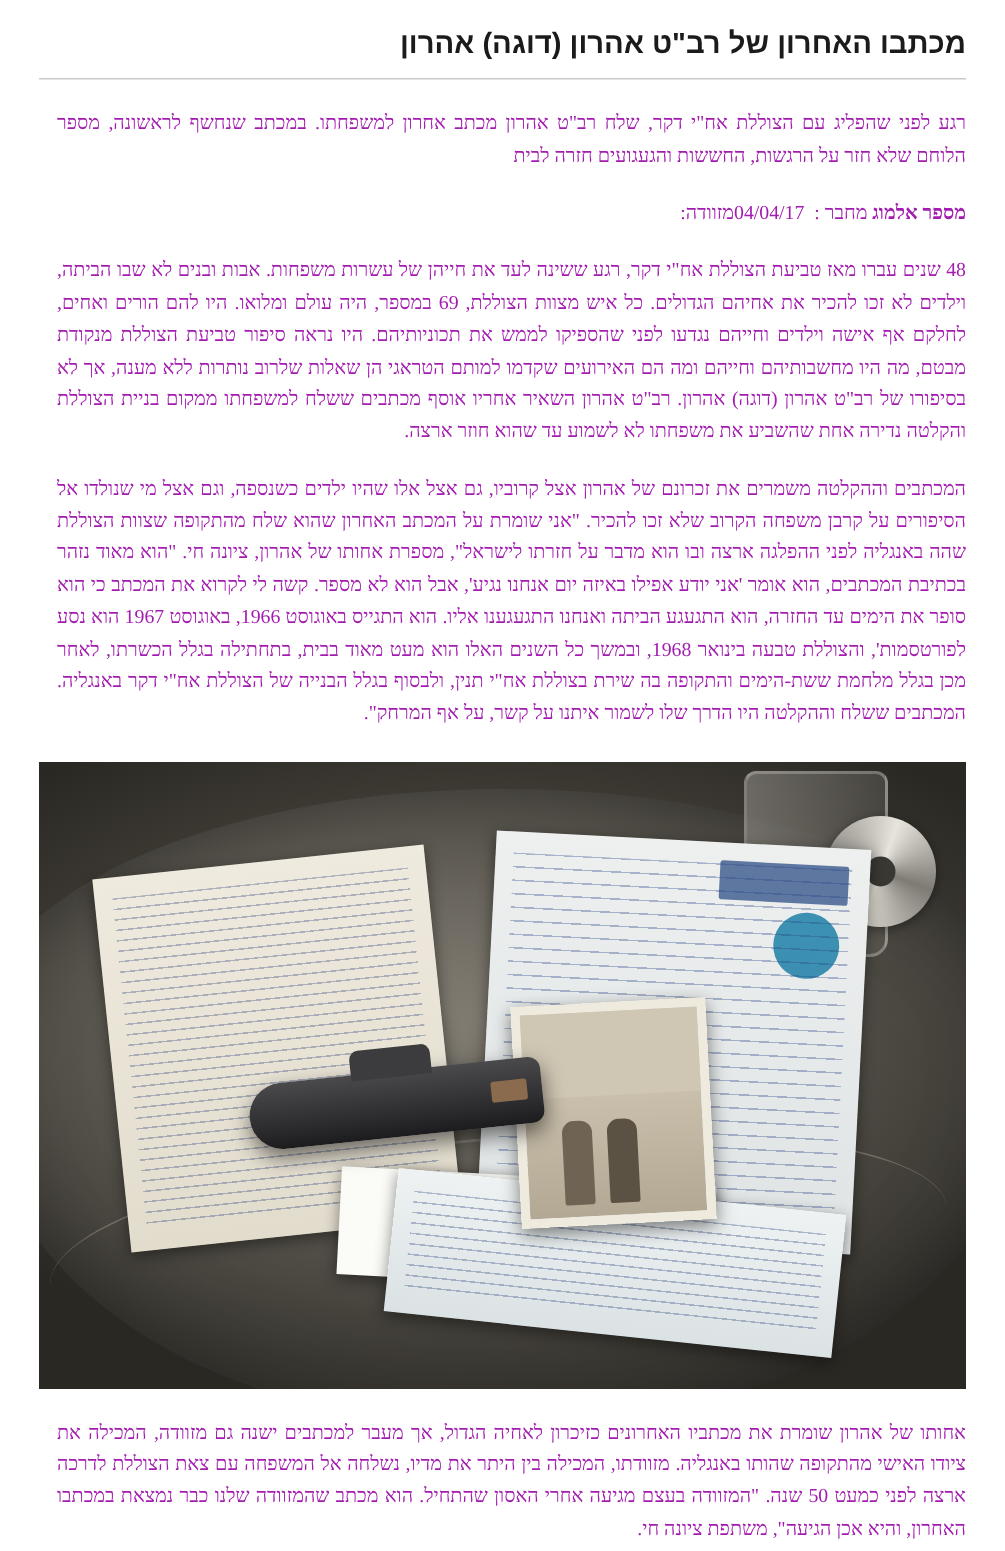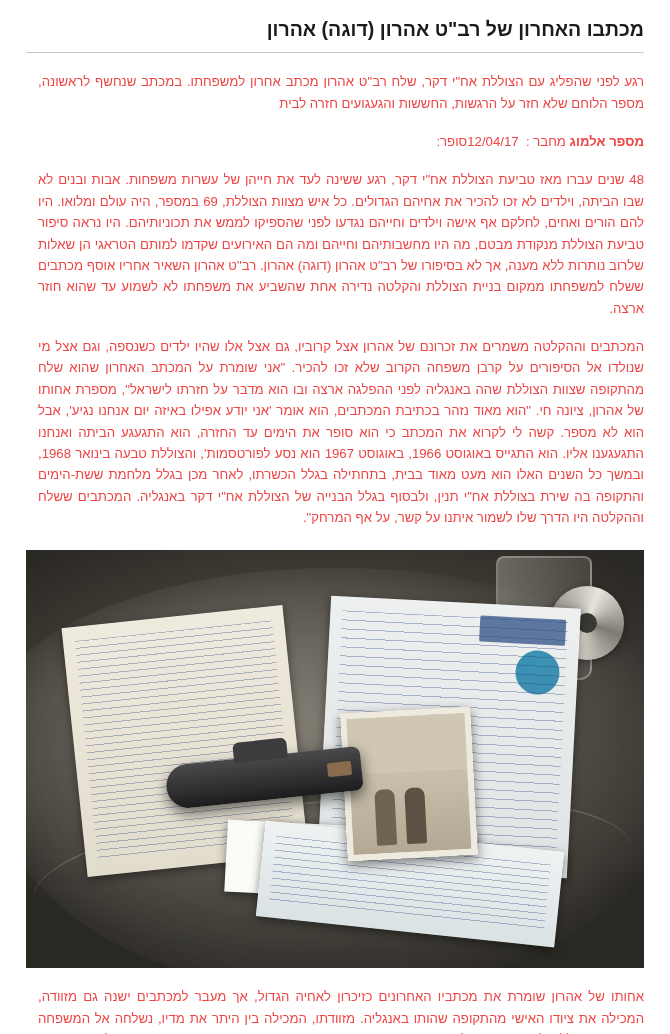--- a/index.html
+++ b/index.html
@@ -37,22 +37,23 @@
     height: 1px;
     background: #c9c9c9;
   }
   .body-wrap {
     padding: 0 26px;
   }
   p.para {
     font-size: 13.2px;
     line-height: 1.62;
     text-align: justify;
-    color: #ef4444;
+    color: #a21caf;
     margin: 17px 0 0 12px;
+    font-family: Liberation Serif, serif;
   }
   p.para:first-child {
     margin-top: 18px;
   }
   .byline {
     font-weight: bold;
   }
   .figure {
     margin: 22px 26px 0 26px;
     width: 618px;
@@ -266,21 +267,21 @@
   <div class="title-wrap">
     <h1 class="article-title">מכתבו האחרון של רב"ט אהרון (דוגה) אהרון</h1>
   </div>
   <div class="title-rule"></div>
 
   <div class="body-wrap">
 
     <p class="para">רגע לפני שהפליג עם הצוללת אח"י דקר, שלח רב"ט אהרון מכתב אחרון למשפחתו. במכתב שנחשף לראשונה, מספר הלוחם שלא חזר על הרגשות, החששות והגעגועים חזרה לבית</p>
 
     <p class="para">
-      <span class="byline">מספר אלמוג</span><span>&nbsp;</span><span>מחבר :</span><span>&nbsp;&nbsp;</span><span>12/04/17</span><span>סופר:</span>
+      <span class="byline">מספר אלמוג</span><span>&nbsp;</span><span>מחבר :</span><span>&nbsp;&nbsp;</span><span>04/04/17</span><span>מזוודה:</span>
     </p>
 
     <p class="para">48 שנים עברו מאז טביעת הצוללת אח"י דקר, רגע ששינה לעד את חייהן של עשרות משפחות. אבות ובנים לא שבו הביתה, וילדים לא זכו להכיר את אחיהם הגדולים. כל איש מצוות הצוללת, 69 במספר, היה עולם ומלואו. היו להם הורים ואחים, לחלקם אף אישה וילדים וחייהם נגדעו לפני שהספיקו לממש את תכוניותיהם. היו נראה סיפור טביעת הצוללת מנקודת מבטם, מה היו מחשבותיהם וחייהם ומה הם האירועים שקדמו למותם הטראגי הן שאלות שלרוב נותרות ללא מענה, אך לא בסיפורו של רב"ט אהרון (דוגה) אהרון. רב"ט אהרון השאיר אחריו אוסף מכתבים ששלח למשפחתו ממקום בניית הצוללת והקלטה נדירה אחת שהשביע את משפחתו לא לשמוע עד שהוא חוזר ארצה.</p>
 
     <p class="para">המכתבים וההקלטה משמרים את זכרונם של אהרון אצל קרוביו, גם אצל אלו שהיו ילדים כשנספה, וגם אצל מי שנולדו אל הסיפורים על קרבן משפחה הקרוב שלא זכו להכיר. "אני שומרת על המכתב האחרון שהוא שלח מהתקופה שצוות הצוללת שהה באנגליה לפני ההפלגה ארצה ובו הוא מדבר על חזרתו לישראל", מספרת אחותו של אהרון, ציונה חי. "הוא מאוד נזהר בכתיבת המכתבים, הוא אומר 'אני יודע אפילו באיזה יום אנחנו נגיע', אבל הוא לא מספר. קשה לי לקרוא את המכתב כי הוא סופר את הימים עד החזרה, הוא התגעגע הביתה ואנחנו התגעגענו אליו. הוא התגייס באוגוסט 1966, באוגוסט 1967 הוא נסע לפורטסמות', והצוללת טבעה בינואר 1968, ובמשך כל השנים האלו הוא מעט מאוד בבית, בתחתילה בגלל הכשרתו, לאחר מכן בגלל מלחמת ששת-הימים והתקופה בה שירת בצוללת אח"י תנין, ולבסוף בגלל הבנייה של הצוללת אח"י דקר באנגליה. המכתבים ששלח וההקלטה היו הדרך שלו לשמור איתנו על קשר, על אף המרחק".</p>
   </div>
 
   <div class="figure">
     <div class="photo">
       <div class="table-glass"></div>

